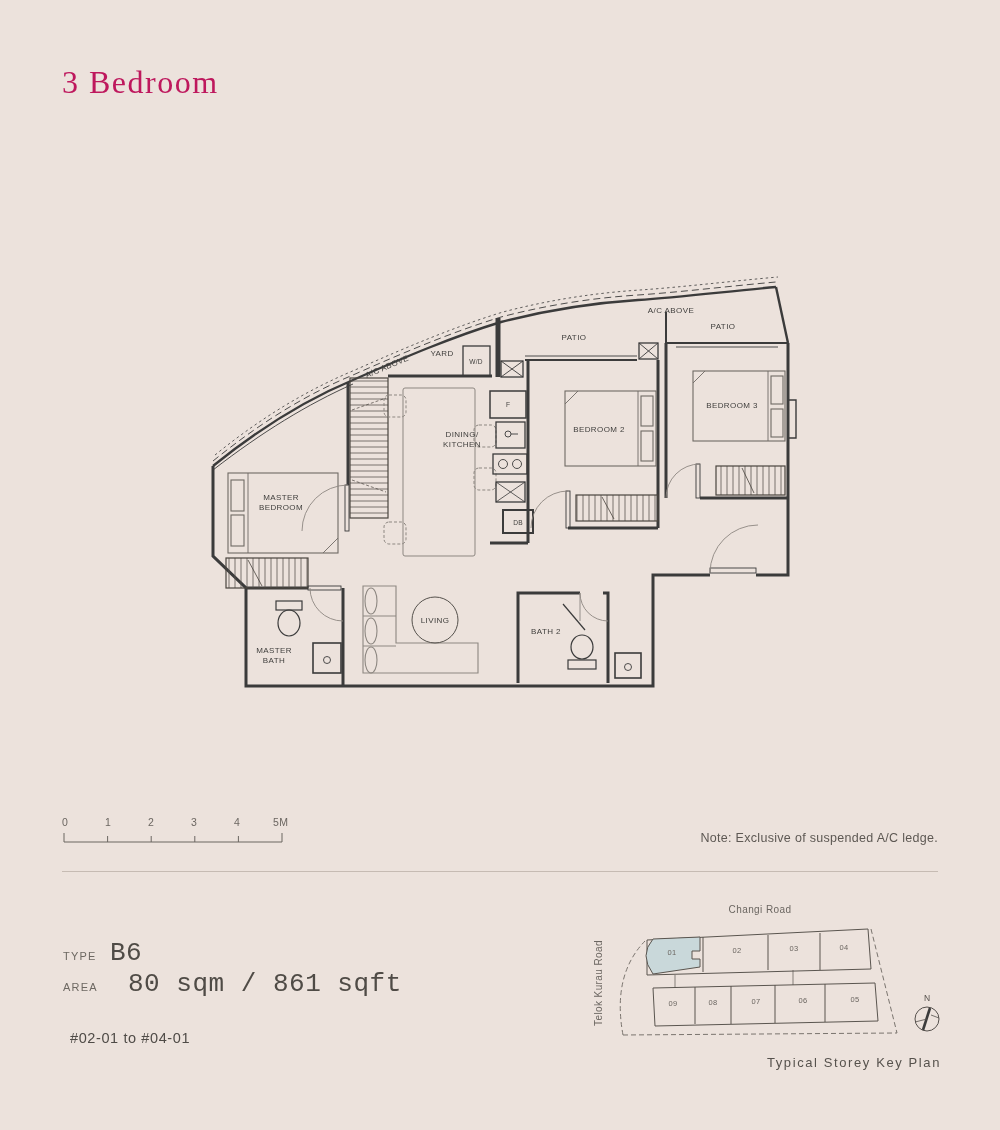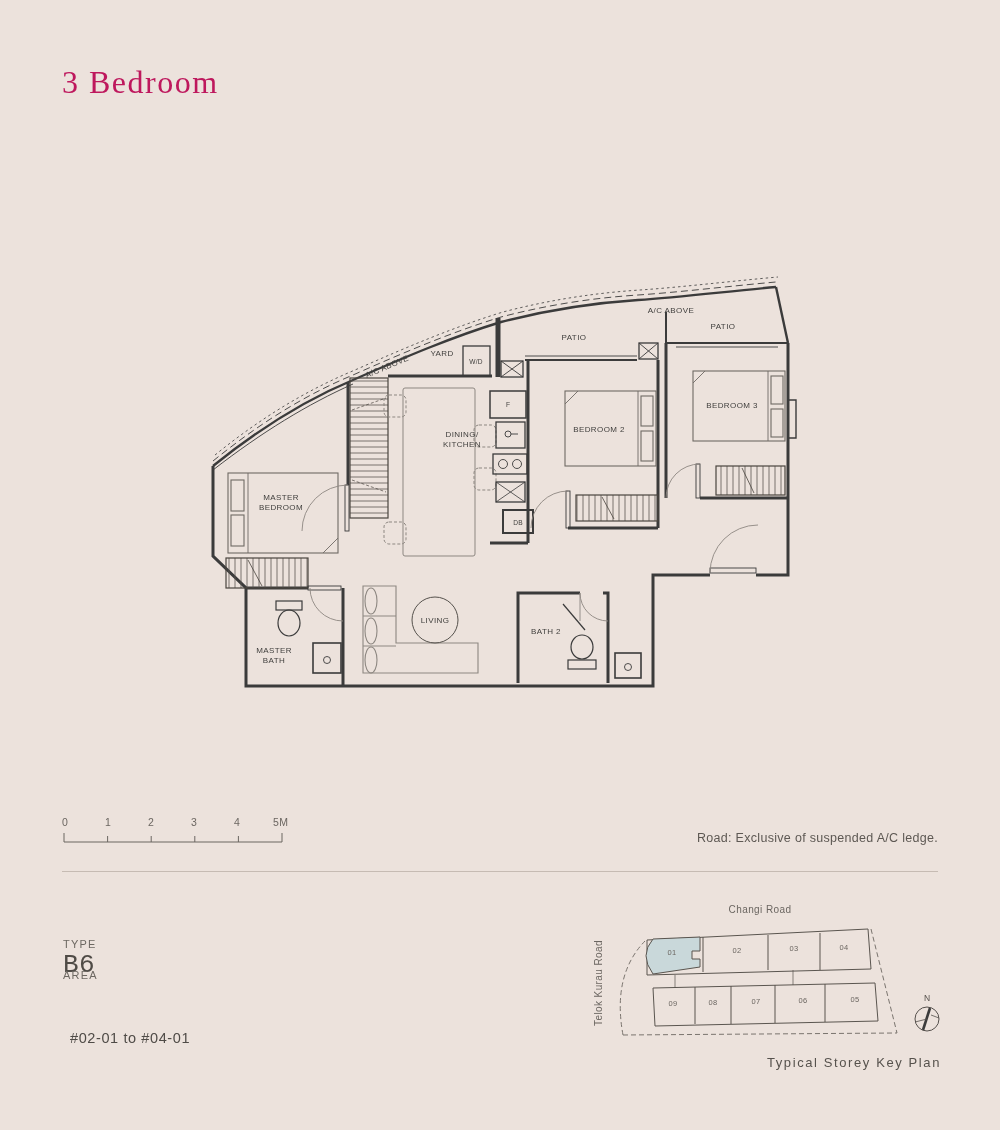--- a/index.html
+++ b/index.html
@@ -17,21 +17,21 @@
     font-size:32px;font-weight:400;color:#be185d;letter-spacing:1.5px;
   }
   #plan-wrap{left:190px;top:270px;width:620px;height:432px;}
   #scalebar{left:60px;top:814px;width:240px;height:40px;}
   #note{
     left:560px;top:831px;width:378px;text-align:right;
     font-size:12.5px;color:#5d5853;letter-spacing:0.3px;
   }
   #divider{left:62px;top:871px;width:876px;height:1px;background:#c6bbb3;}
   .specrow{left:63px;display:flex;align-items:baseline;}
-  #spec-type{top:938px;flex-direction:column;}
+  #spec-type{top:938px;}
   #spec-area{top:969px;gap:18px;}
   .speclabel{
     width:47px;font-size:11px;letter-spacing:1.2px;color:#6d6862;
   }
   .specvalue{
     font-family:Liberation Mono, monospace;
     font-size:26px;color:#4f4b46;letter-spacing:0.5px;
   }
   #unit-range{
     left:63px;top:1030px;font-size:14.5px;color:#4f4b47;letter-spacing:0.6px;margin-left:7px;
@@ -227,29 +227,30 @@
     <text x="174" y="12">4</text>
     <text x="213" y="12">5M</text>
   </g>
   <g stroke="#6b6661" stroke-width="1">
     <path d="M4,28 L222,28"></path>
     <path d="M4,28 L4,19 M47.6,28 L47.6,22 M91.2,28 L91.2,22 M134.8,28 L134.8,22 M178.4,28 L178.4,22 M222,28 L222,19"></path>
   </g>
 </svg>
 </div>
 
-<div class="abs" id="note">Road: Exclusive of suspended A/C ledge.</div>
+<div class="abs" id="note">Note: Exclusive of suspended A/C ledge.</div>
 <div class="abs" id="divider"></div>
 
 <div class="abs specrow" id="spec-type">
   <span class="speclabel">TYPE</span>
   <span class="specvalue">B6</span>
 </div>
 <div class="abs specrow" id="spec-area">
   <span class="speclabel">AREA</span>
+  <span class="specvalue">80 sqm / 861 sqft</span>
 </div>
 <div class="abs" id="unit-range">#02-01 to #04-01</div>
 
 <div class="abs" id="keyplan-wrap">
 <svg width="400" height="190" viewBox="0 0 400 190">
 
   <g fill="none" stroke="#7a746e" stroke-width="1" stroke-dasharray="5 3">
     <path d="M48,142 Q37,82 70,48"></path>
     <path d="M296,36 L322,140"></path>
     <path d="M48,142 L322,140"></path>

